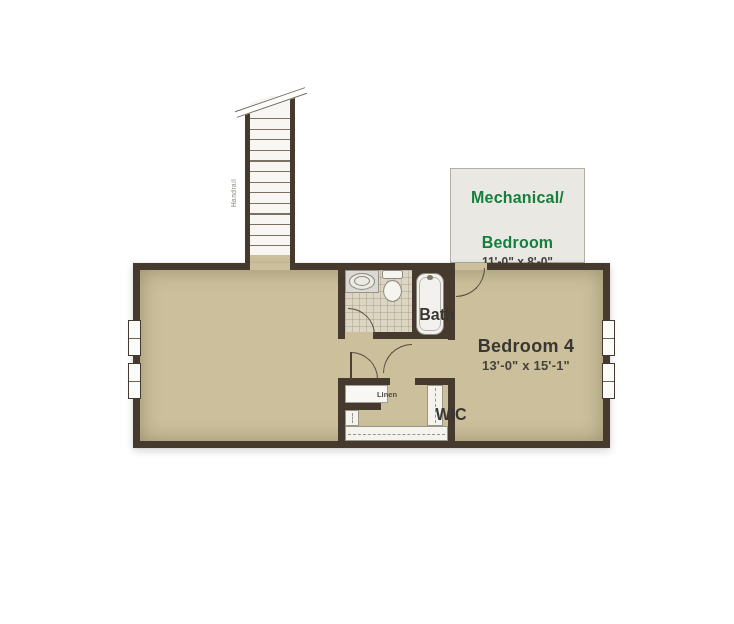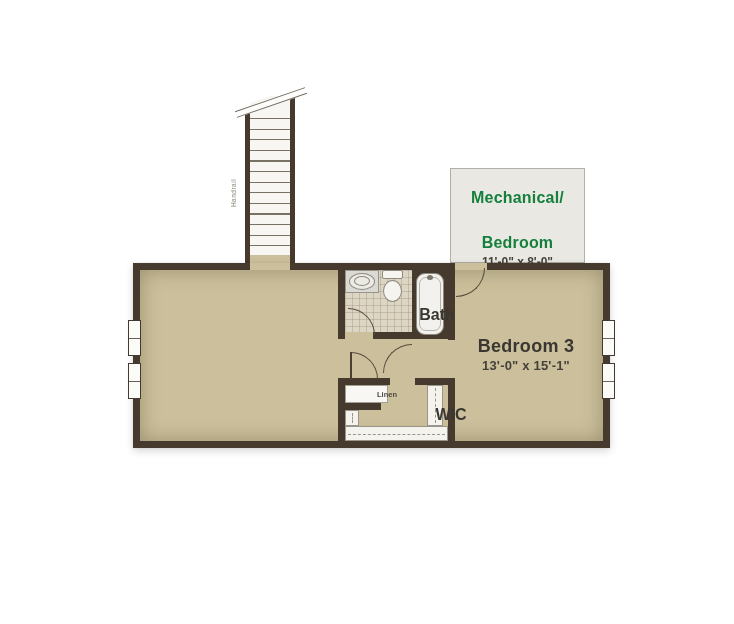--- a/index.html
+++ b/index.html
@@ -176,19 +176,19 @@
       <div class="mull"></div>
     </div>
   <div class="abs window" style="left:602px;top:320px;">
       <div class="mull"></div>
     </div>
   <div class="abs window" style="left:602px;top:363px;">
       <div class="mull"></div>
     </div>
 
   <div class="abs room-label" style="left:450px;top:335px;width:152px;">
-    <div class="room-name">Bedroom 3</div>
+    <div class="room-name">Bedroom 4</div>
     <div class="room-dims">13'-0" x 15'-1"</div>
   </div>
   <div class="abs small-name" style="left:364px;top:306px;width:50px;text-align:center;">Bath</div>
   <div class="abs small-name" style="left:378px;top:406px;width:50px;text-align:center;">WIC</div>
 
 </div>
 
 </body></html>

